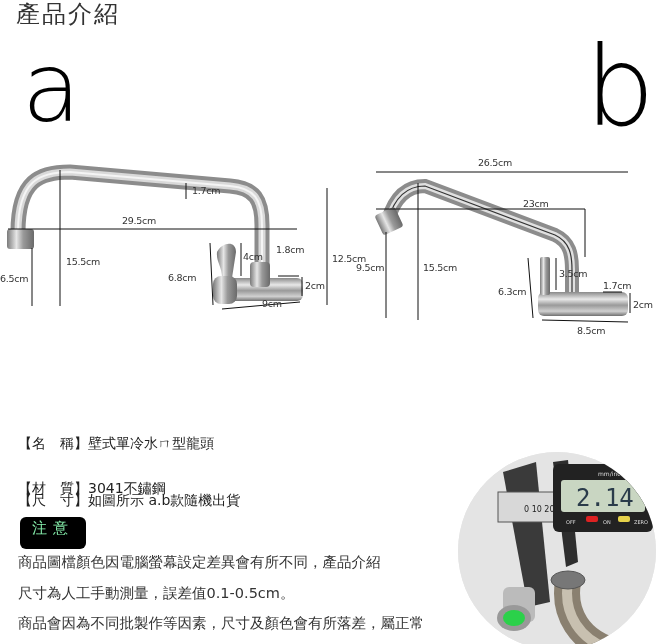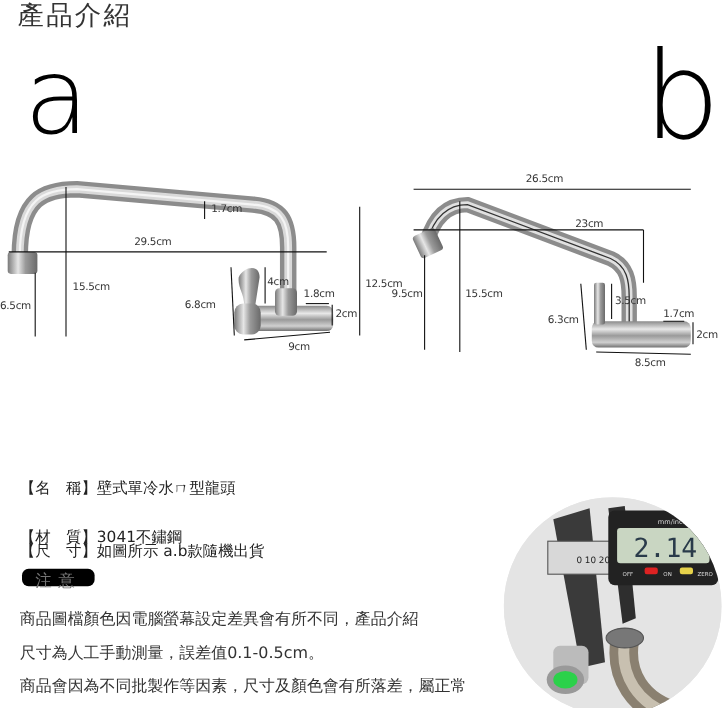--- a/index.html
+++ b/index.html
@@ -6,21 +6,21 @@
     body { width:657px; height:644px; position:relative; overflow:hidden;
            font-family:"DejaVu Sans","Liberation Sans",sans-serif; color:#222; }
     .abs { position:absolute; }
     .title { left:16px; top:-2px; font-size:24px; font-weight:300; color:#333; letter-spacing:2px; }
     .big-letter { font-family:"DejaVu Sans","Liberation Sans",sans-serif; font-weight:200; color:#000; line-height:1; }
     .letter-a { left:22px; top:40px; font-size:96px; }
     .letter-b { left:585px; top:32px; font-size:110px; }
     .dim { font-size:9.5px; color:#333; white-space:nowrap; font-family:"DejaVu Sans",sans-serif; letter-spacing:-0.3px; }
     svg.diagram { position:absolute; left:0; top:0; }
     .spec { left:18px; font-size:14px; color:#222; white-space:nowrap; }
-    .notice-badge { left:20px; top:517px; width:66px; height:16px; background:#000; color:#737373;
+    .notice-badge { left:20px; top:517px; width:66px; height:32px; background:#000; color:#86efac;
                     border-radius:6px; font-size:15px; text-align:center; line-height:22px; letter-spacing:6px; }
     .note { left:18px; font-size:14.5px; color:#333; white-space:nowrap; }
     .photo { left:458px; top:452px; width:198px; height:198px; border-radius:50%; overflow:hidden;
              background:#e6e6e6; }
   </style>
 </head>
 <body>
 
 <div class="abs title">產品介紹</div>
 
@@ -96,23 +96,23 @@
   </g>
 </svg>
 
 <div class="abs dim" style="left:122px;top:215px;">29.5cm</div>
 <div class="abs dim" style="left:66px;top:256px;">15.5cm</div>
 <div class="abs dim" style="left:0px;top:273px;">6.5cm</div>
 <div class="abs dim" style="left:192px;top:185px;">1.7cm</div>
 <div class="abs dim" style="left:332px;top:241px;margin-top:12px;">12.5cm</div>
 <div class="abs dim" style="left:168px;top:272px;text-align:center;">6.8cm</div>
 <div class="abs dim" style="left:243px;top:251px;">4cm</div>
-<div class="abs dim" style="left:276px;top:262px;">1.8cm</div>
+<div class="abs dim" style="left:276px;top:244px;">1.8cm</div>
 <div class="abs dim" style="left:305px;top:280px;">2cm</div>
-<div class="abs dim" style="left:262px;top:310px;">9cm</div>
+<div class="abs dim" style="left:262px;top:298px;">9cm</div>
 
 <div class="abs dim" style="left:478px;top:157px;">26.5cm</div>
 <div class="abs dim" style="left:523px;top:198px;">23cm</div>
 <div class="abs dim" style="left:423px;top:262px;">15.5cm</div>
 <div class="abs dim" style="left:356px;top:262px;">9.5cm</div>
 <div class="abs dim" style="left:498px;top:286px;">6.3cm</div>
 <div class="abs dim" style="left:559px;top:268px;">3.5cm</div>
 <div class="abs dim" style="left:603px;top:280px;">1.7cm</div>
 <div class="abs dim" style="left:633px;top:299px;">2cm</div>
 <div class="abs dim" style="left:577px;top:325px;">8.5cm</div>

